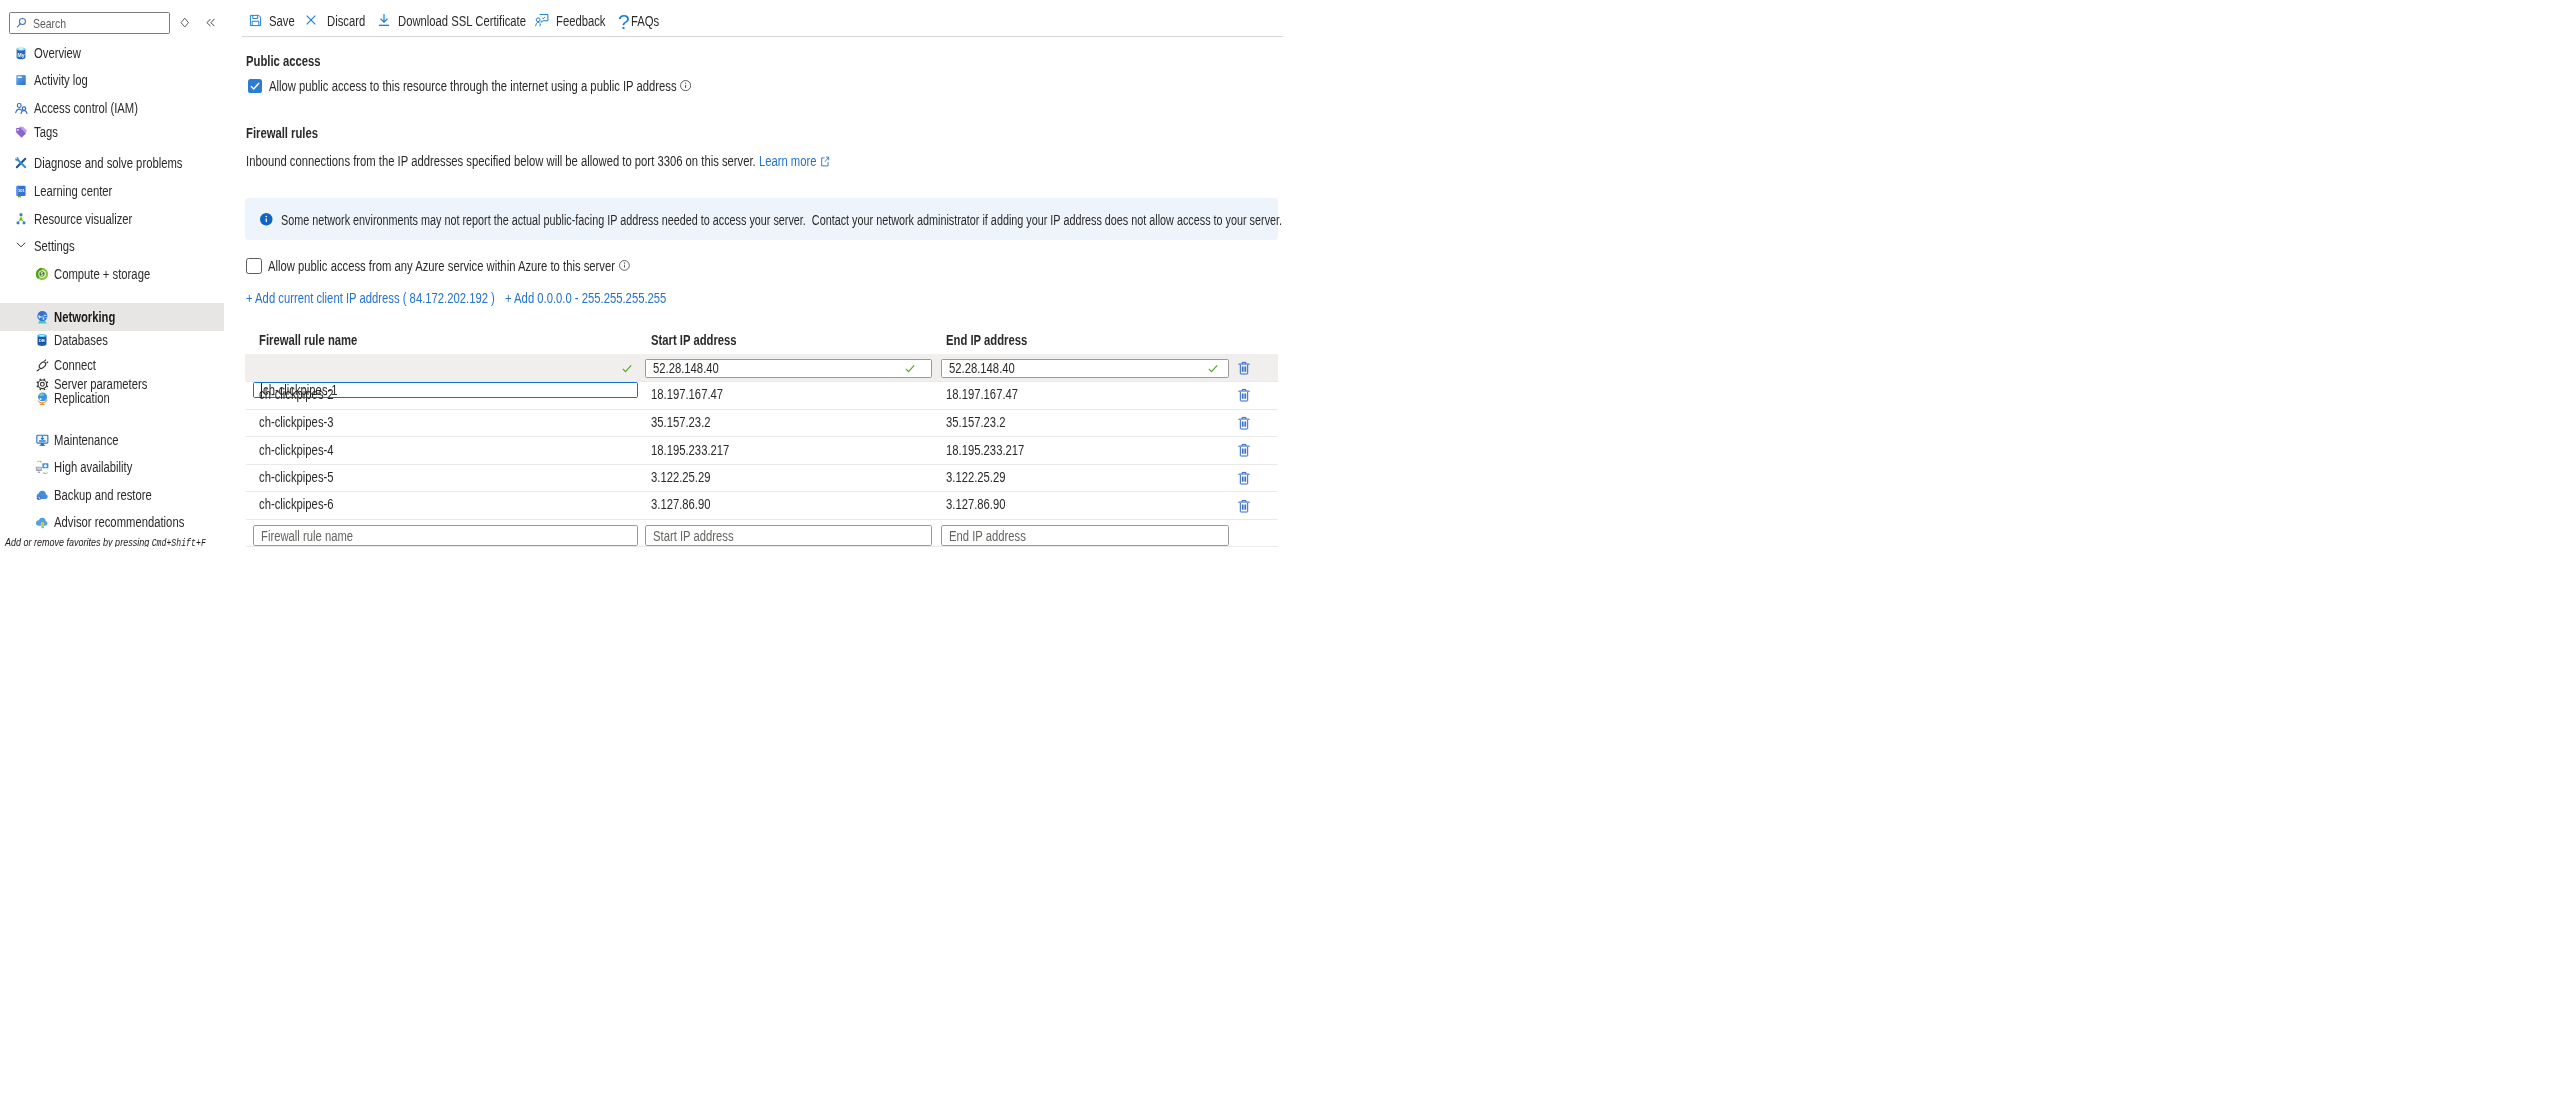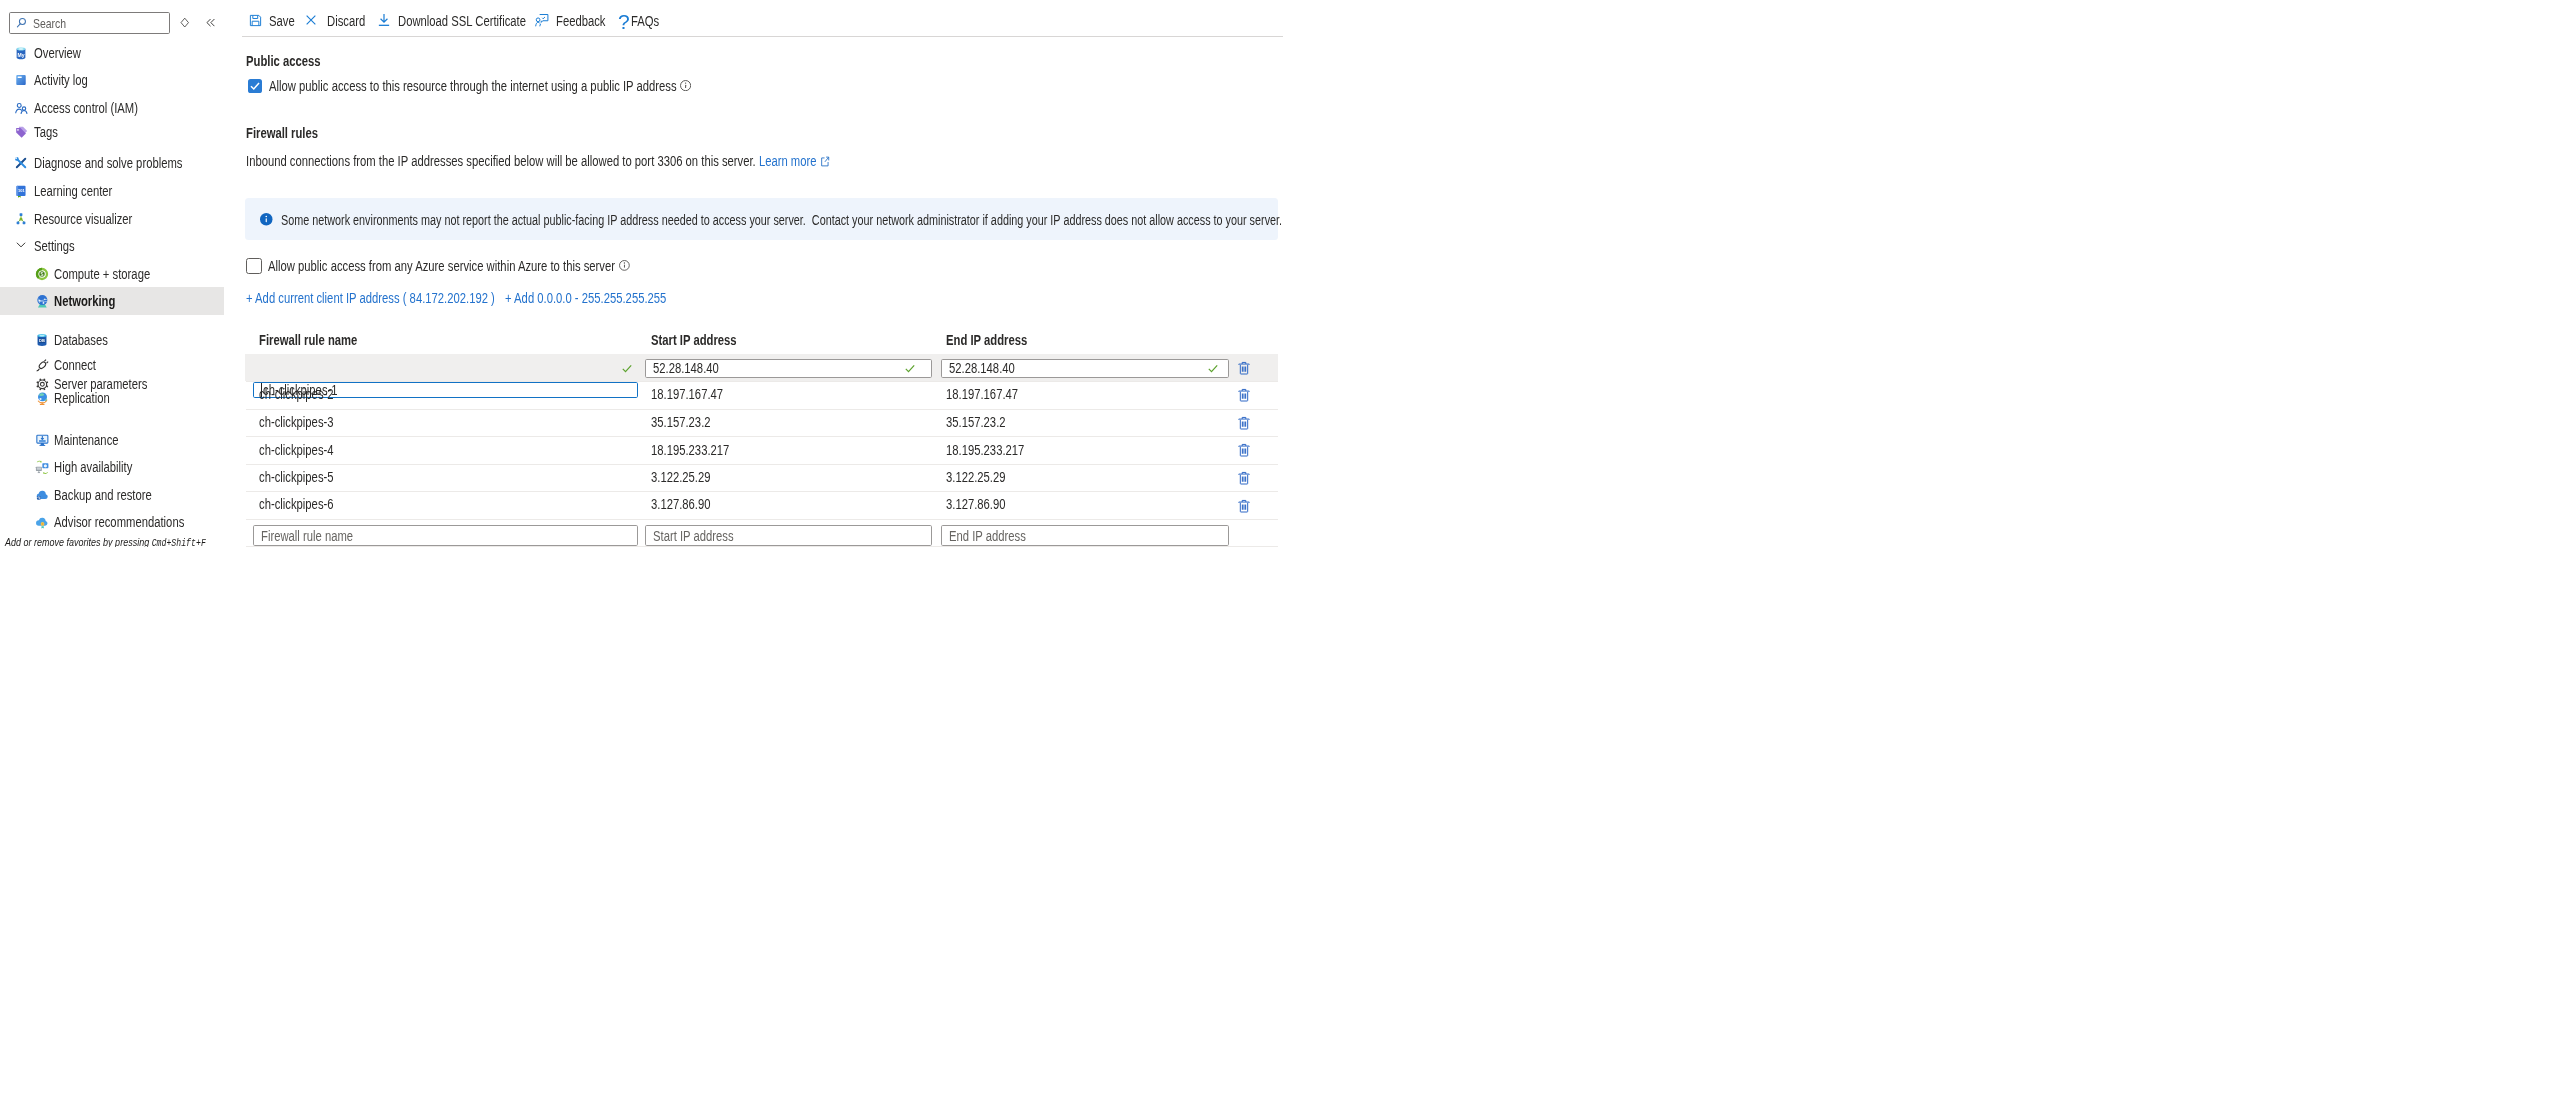--- a/index.html
+++ b/index.html
@@ -146,21 +146,21 @@
       <span class="mic">
         <svg width="14" height="14" viewBox="0 0 16 16" style="font-size:16px">
           <circle cx="8" cy="8" r="5.7" fill="none" stroke="#8bc53f" stroke-width="2.7"></circle>
           <path d="M8 2.3A5.7 5.7 0 0 0 2.3 8a5.7 5.7 0 0 0 2 4.3" fill="none" stroke="#549e19" stroke-width="2.7"></path>
           <circle cx="8" cy="8" r="3.1" fill="#3f7d14"></circle>
           <text x="8" y="10.3" font-size="6" fill="#fff" text-anchor="middle" font-family="Liberation Sans">$</text>
         </svg>
       </span>
       <span class="mlabel">Compute + storage</span>
     </div>
-  <div class="mrow sub sel" style="top:287px">
+  <div class="mrow sub sel" style="top:303px">
       <span class="mic">
         <svg width="14.7" height="14.7" viewBox="0 0 16 16">
           <path d="M3.2 14.6h9.6L10.6 11H5.4z" fill="#4ec8b4"></path>
           <circle cx="8" cy="6.6" r="5.5" fill="#2e72d2"></circle>
           <path d="M2.8 4.8c2.4 2.6 6.8 4.2 10.2 3.4" stroke="#bcd8f2" stroke-width=".8" fill="none" opacity=".9"></path>
           <path d="M3.8 10.2C5.8 7.7 10 5.6 13 6" stroke="#bcd8f2" stroke-width=".8" fill="none" opacity=".9"></path>
           <circle cx="4.8" cy="7.4" r="1.15" fill="#eef6fc"></circle>
           <circle cx="9.2" cy="9.7" r=".95" fill="#eef6fc"></circle>
           <circle cx="10.7" cy="5.8" r=".8" fill="#eef6fc"></circle>
         </svg>

